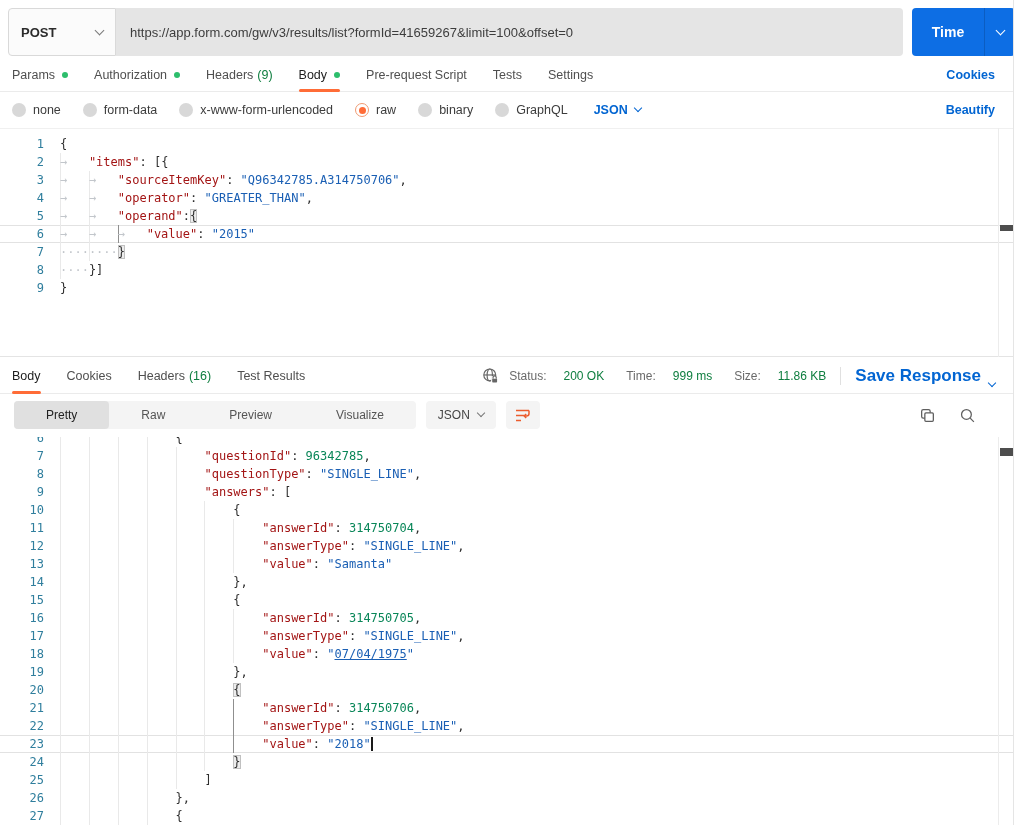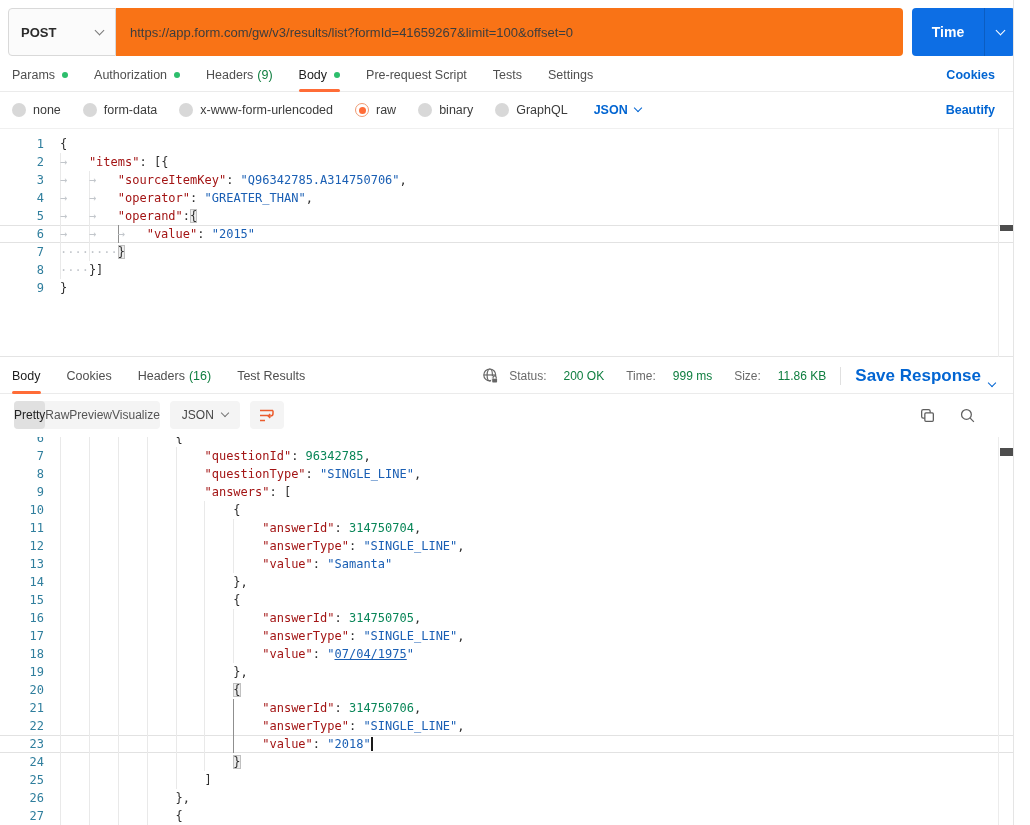--- a/index.html
+++ b/index.html
@@ -12,21 +12,21 @@
   .app{position:relative;width:1030px;height:825px;background:#fff;overflow:hidden;
        font-family:"Liberation Sans",sans-serif;color:#333}
   .right-rail{position:absolute;left:1013px;top:0;width:17px;height:825px;
        border-left:1px solid #e5e5e5;background:#fff;z-index:6}
 
   
   .url-row{position:absolute;left:8px;top:8px;height:48px;display:flex;align-items:stretch}
   .method{width:108px;border:1px solid #d9d9d9;border-radius:4px 0 0 4px;background:#fbfbfb;
        display:flex;align-items:center;justify-content:space-between;padding:0 12px;
        font-size:13px;font-weight:bold;color:#2b2b2b;cursor:pointer}
-  .urlfield{width:787px;border:none;background:#f97316;border-radius:0 4px 4px 0;
+  .urlfield{width:787px;border:none;background:#e5e5e5;border-radius:0 4px 4px 0;
        font-size:13px;color:#3d3d3d;padding:11px 14px;outline:none;font-family:"Liberation Sans",sans-serif}
   .send{margin-left:9px;width:103px;background:var(--send);border-radius:4px;display:flex;color:#fff}
   .send-main{width:73px;display:flex;align-items:center;justify-content:center;
        font-size:14px;font-weight:bold;border-right:1px solid rgba(0,0,0,.15);cursor:pointer}
   .send-caret{flex:1;display:flex;align-items:center;justify-content:center;cursor:pointer}
   .chev{width:7px;height:7px;border-right:1.6px solid currentColor;border-bottom:1.6px solid currentColor;
        transform:rotate(45deg);display:inline-block;margin-top:-4px}
   .chev.sm{width:6px;height:6px}
 
   
@@ -81,21 +81,21 @@
   .meta .mlabel{color:#6a6a6a}
   .meta .mvalue{color:var(--green);margin-left:-5px}
   .meta-div{width:1px;height:18px;background:#e0e0e0;margin:0 4px}
   .save-resp{display:flex;align-items:flex-end;gap:8px;color:var(--blue);
        font-size:17px;font-weight:bold;cursor:pointer}
 
   
   .resp-toolbar{position:absolute;left:0;top:397px;width:1013px;height:36px;display:flex;
        align-items:center;padding-left:14px;gap:10px}
   .segs{display:flex;background:#f4f4f4;border-radius:4px}
-  .seg{height:28px;padding:0 0;display:flex;align-items:center;font-size:12px;color:#555;
+  .seg{height:28px;padding:0 32px;display:flex;align-items:center;font-size:12px;color:#555;
        border-radius:4px;cursor:pointer}
   .seg.active{background:#e0e0e0;color:#222}
   .dd{height:28px;background:#f4f4f4;border-radius:4px;padding:0 12px;display:flex;align-items:center;
        gap:8px;font-size:12px;color:#454545;cursor:pointer}
   .iconbtn{width:34px;height:28px;background:#f4f4f4;border-radius:4px;display:flex;
        align-items:center;justify-content:center;cursor:pointer}
   .ghostbtn{position:absolute;top:6px;width:28px;height:24px;display:flex;align-items:center;
        justify-content:center;cursor:pointer}
 </style>
 </head>

